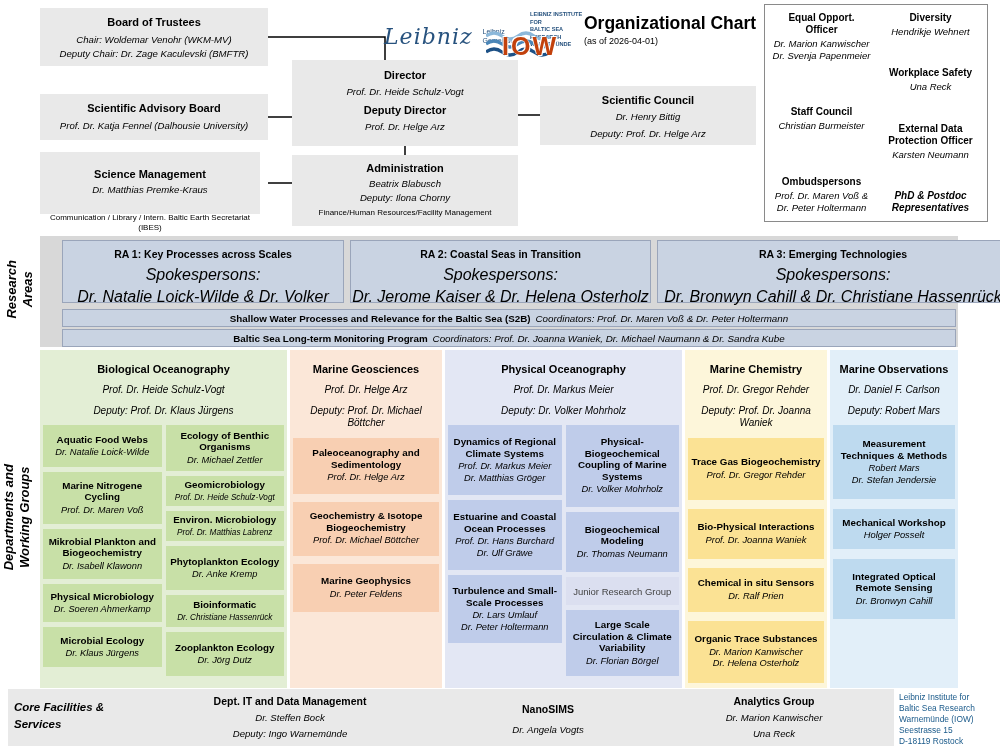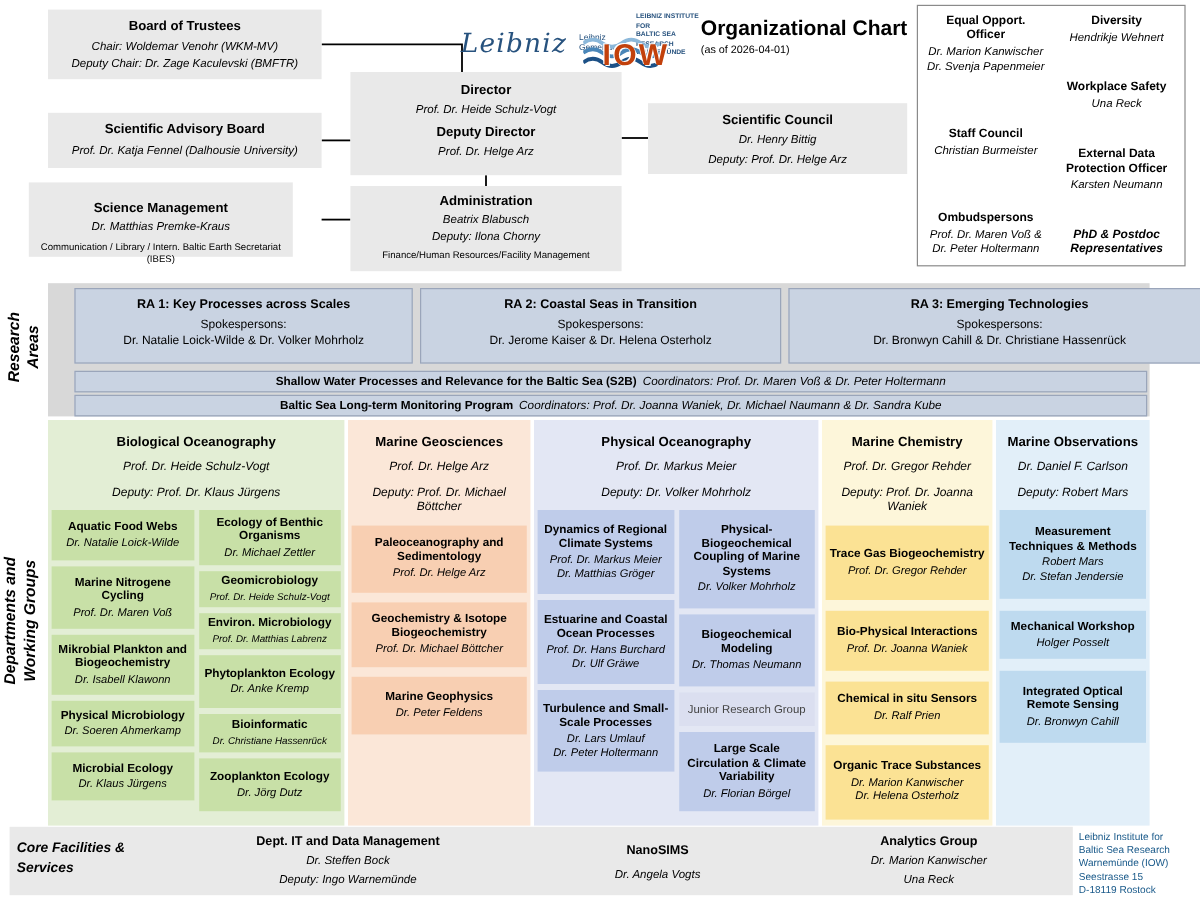--- a/index.html
+++ b/index.html
@@ -4,21 +4,21 @@
 <style>
   * { margin:0; padding:0; box-sizing:border-box; }
   html,body { background:#fff; }
   body { font-family:"Liberation Sans", sans-serif; color:#000; }
   #stage { position:relative; width:1000px; height:750px; overflow:hidden; background:#fff; }
 
   
   .gbox { position:absolute; background:var(--gray-box,#e9e9e9); text-align:center; }
   .gbox .t { font-weight:bold; font-size:11px; }
   .gbox .n { font-style:italic; font-size:9.6px; line-height:1.45; white-space:pre-line; }
-  .gbox .d { font-size:8px; line-height:1.3; margin-top:4px; }
+  .gbox .d { font-size:8px; line-height:1.3; margin-top:16px; }
 
   
   #leibniz-logo { position:absolute; left:384px; top:14px; width:98px; height:44px; display:flex; align-items:center; gap:5px; color:var(--logo-blue,#27527e); }
   .lz-script { font-family:"DejaVu Serif", serif; font-style:italic; font-size:22px; letter-spacing:1px; }
   .lz-bar { width:1px; height:30px; background:var(--logo-blue,#27527e); }
   .lz-cap { font-size:7px; line-height:1.3; white-space:pre-line; text-align:left; }
   #iow-logo { position:absolute; left:486px; top:8px; width:100px; height:52px; }
   .iow-cap { position:absolute; right:-4px; top:3px; width:60px; font-size:5.6px; line-height:1.35; color:var(--logo-blue,#27527e); white-space:pre-line; font-weight:bold; }
   .iow-waves { position:absolute; left:0; bottom:1px; }
   .iow-txt { position:absolute; left:16px; bottom:-1px; font-size:25px; font-weight:bold; color:#c2410c; letter-spacing:2px; text-shadow:1px 1px 0 #fff,-1px -1px 0 #fff; }
@@ -31,21 +31,21 @@
   .off { text-align:center; }
   .off .ot { font-weight:bold; font-size:10px; line-height:1.2; }
   .off .on { font-style:italic; font-size:9.5px; line-height:1.25; white-space:pre-line; margin-top:2px; }
   .off.phd .ot { font-style:italic; }
 
   
   #ra-band { position:absolute; left:40px; top:236px; width:918px; height:111px; background:var(--band-gray,#d8d8d8); }
   .side-label { position:absolute; font-weight:bold; font-style:italic; font-size:13px; text-align:center; line-height:1.25; }
   .ra { position:absolute; top:240px; height:63px; background:var(--ra-box,#c9d3e2); border:1px solid var(--ra-border,#9aa5ba); text-align:center; padding-top:7px; }
   .ra .rt { font-weight:bold; font-size:10.5px; margin-bottom:4px; }
-  .ra .ri { font-size:10px; line-height:1.35; }
+  .ra .ri { font-style:italic; font-size:16px; line-height:1.35; }
   .pbar { position:absolute; left:62px; width:894px; height:18px; background:var(--ra-box,#c9d3e2); border:1px solid var(--ra-border,#9aa5ba); display:flex; align-items:center; justify-content:center; gap:5px; font-size:9.8px; white-space:nowrap; }
   .pbar .pt { font-weight:bold; }
   .pbar .pn { font-style:italic; }
 
   
   .dept { position:absolute; top:350px; height:338px; padding:3px; }
   .dhd { text-align:center; padding:10px 4px 0; }
   .dhd .ht { font-weight:bold; font-size:11px; margin-bottom:8px; line-height:1.2; }
   .dhd .hn { font-style:italic; font-size:10px; margin-bottom:8px; line-height:1.25; }
   .gwrap { display:flex; gap:4px; margin-top:8px; }
@@ -95,21 +95,21 @@
 
   <div class="gbox" style="left:40px;top:8px;width:228px;height:58px;padding-top:8px">
     <div class="t">Board of Trustees</div>
     <div class="n" style="margin-top:5px">Chair: Woldemar Venohr (WKM-MV)
 Deputy Chair: Dr. Zage Kaculevski (BMFTR)</div>
   </div>
   <div class="gbox" style="left:40px;top:94px;width:228px;height:46px;padding-top:8px">
     <div class="t">Scientific Advisory Board</div>
     <div class="n" style="margin-top:5px">Prof. Dr. Katja Fennel (Dalhousie University)</div>
   </div>
-  <div class="gbox" style="left:24px;top:152px;width:220px;height:62px;padding-top:16px">
+  <div class="gbox" style="left:40px;top:152px;width:220px;height:62px;padding-top:16px">
     <div class="t">Science Management</div>
     <div class="n" style="margin-top:3px">Dr. Matthias Premke-Kraus</div>
     <div class="d">Communication / Library / Intern. Baltic Earth Secretariat (IBES)</div>
   </div>
 
   <div id="leibniz-logo">
     <span class="lz-script">Leibniz</span>
     <span class="lz-bar"></span>
     <span class="lz-cap">Leibniz
 Gemeinschaft</span>

